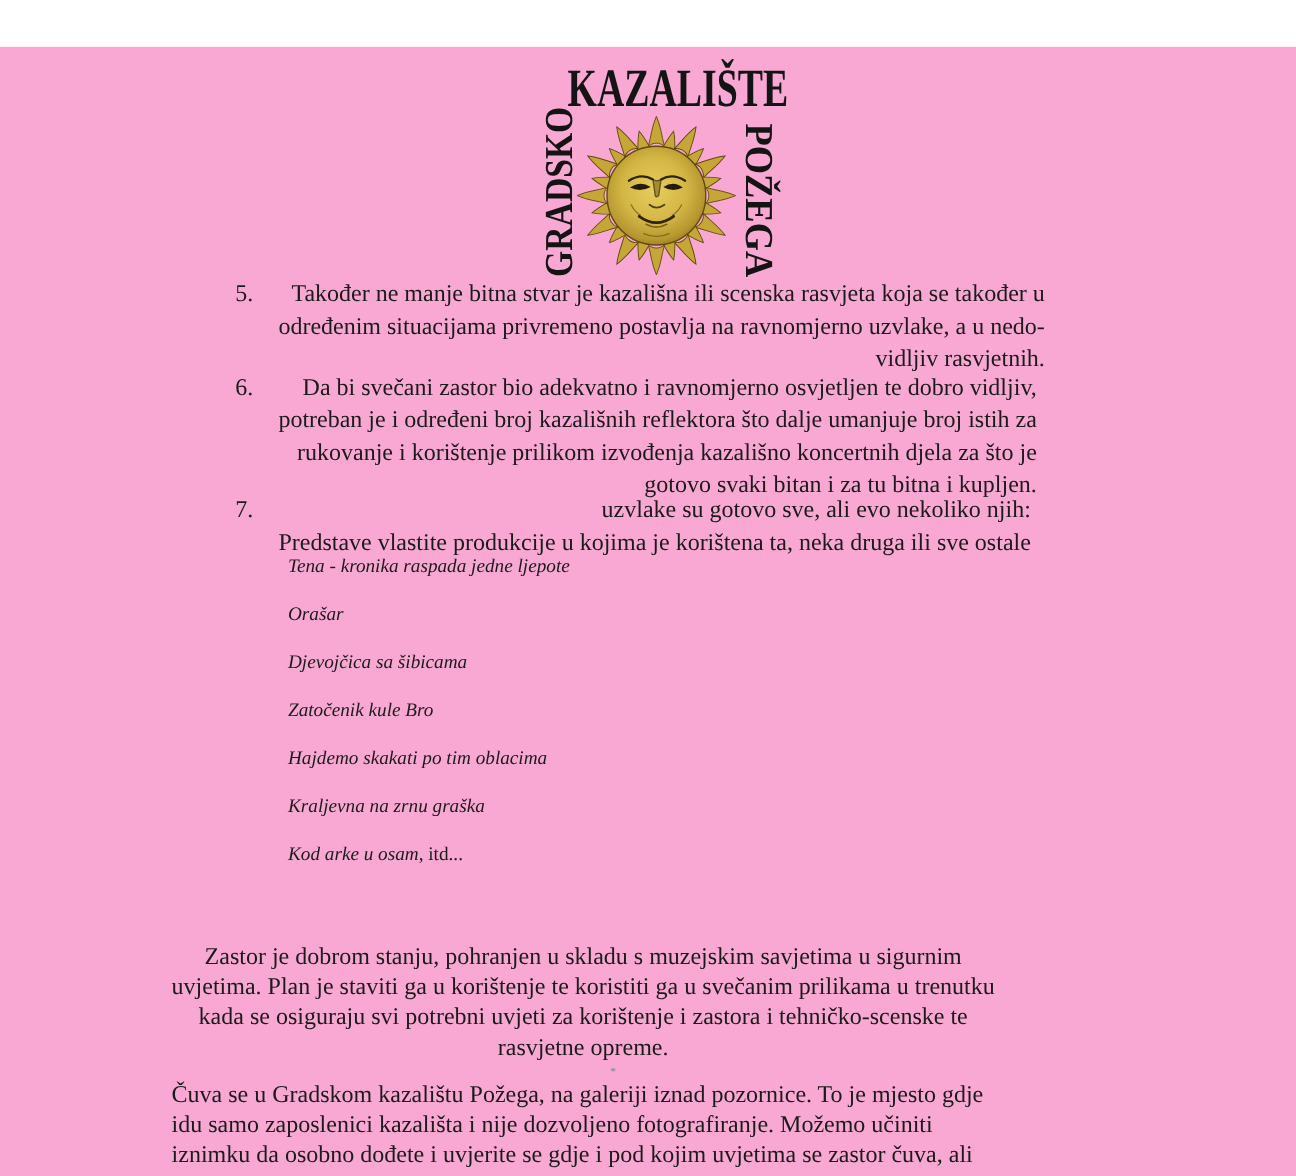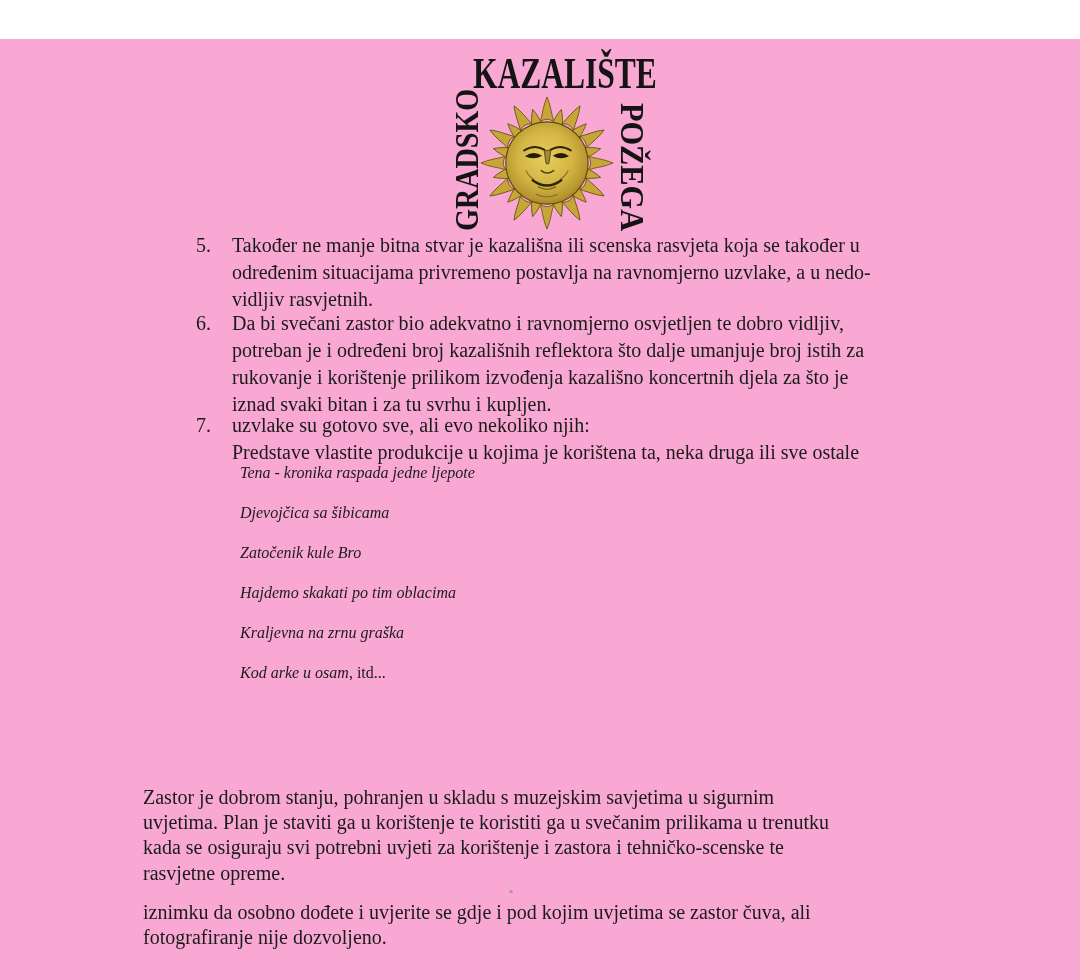--- a/index.html
+++ b/index.html
@@ -33,35 +33,35 @@
   .logo-right { left:117px; top:98px;  transform:rotate(90deg)  scaleX(0.92); }
   .sun-wrap { position:absolute; left:40px; top:45px; width:134px; height:134px; }
 
   
   .list-item {
     position:absolute; left:196px;
     display:flex;
     font-size:20px; line-height:27px;
   }
   .list-item .num { width:36px; flex:none; }
-  .list-item .item-lines div { white-space:nowrap; }
+  .list-item .item-lines div { white-space:nowrap;text-align:right; }
   .item5 { top:193px; }
   .item6 { top:271px; }
   .item7 { top:373px; }
 
   .titles { position:absolute; left:240px; top:422px; font-size:16px; }
   .title-line {
     height:40px; line-height:24px;
     font-style:italic; white-space:nowrap;
   }
   .title-suffix { font-style:normal; }
 
   .para { position:absolute; left:143px; font-size:20px; line-height:25.2px; }
   .para div { white-space:nowrap; }
-  .para1 { top:746px; }
+  .para1 { top:746px;text-align:center; }
   .para2 { top:861px; }
 
   .artifact-dot {
     position:absolute; left:509px; top:851px;
     width:4px; height:3px; border-radius:50%;
     background:#8a8a8a; opacity:.7;
   }
 </style>
 </head>
 <body>
@@ -138,48 +138,51 @@
       <div>vidljiv rasvjetnih.</div>
     </div>
   </div>
 
   <div class="list-item item6">
     <div class="num">6.</div>
     <div class="item-lines">
       <div>Da bi svečani zastor bio adekvatno i ravnomjerno osvjetljen te dobro vidljiv,</div>
       <div>potreban je i određeni broj kazališnih reflektora što dalje umanjuje broj istih za</div>
       <div>rukovanje i korištenje prilikom izvođenja kazališno koncertnih djela za što je</div>
-      <div>iznad svaki bitan i za tu svrhu i kupljen.</div>
+      <div>gotovo svaki bitan i za tu bitna i kupljen.</div>
     </div>
   </div>
 
   <div class="list-item item7">
     <div class="num">7.</div>
     <div class="item-lines">
       <div>uzvlake su gotovo sve, ali evo nekoliko njih:</div>
       <div>Predstave vlastite produkcije u kojima je korištena ta, neka druga ili sve ostale</div>
     </div>
   </div>
 
   <div class="titles">
     <div class="title-line">Tena - kronika raspada jedne ljepote</div>
+    <div class="title-line">Orašar</div>
     <div class="title-line">Djevojčica sa šibicama</div>
     <div class="title-line">Zatočenik kule Bro</div>
     <div class="title-line">Hajdemo skakati po tim oblacima</div>
     <div class="title-line">Kraljevna na zrnu graška</div>
     <div class="title-line"><span>Kod arke u osam</span><span class="title-suffix">, itd...</span></div>
   </div>
 
   <div class="para para1">
     <div>Zastor je dobrom stanju, pohranjen u skladu s muzejskim savjetima u sigurnim</div>
     <div>uvjetima. Plan je staviti ga u korištenje te koristiti ga u svečanim prilikama u trenutku</div>
     <div>kada se osiguraju svi potrebni uvjeti za korištenje i zastora i tehničko-scenske te</div>
     <div>rasvjetne opreme.</div>
   </div>
 
   <div class="artifact-dot"></div>
 
   <div class="para para2">
+    <div>Čuva se u Gradskom kazalištu Požega, na galeriji iznad pozornice. To je mjesto gdje</div>
+    <div>idu samo zaposlenici kazališta i nije dozvoljeno fotografiranje. Možemo učiniti</div>
     <div>iznimku da osobno dođete i uvjerite se gdje i pod kojim uvjetima se zastor čuva, ali</div>
     <div>fotografiranje nije dozvoljeno.</div>
   </div>
 
 </div>
 
 </body></html>

